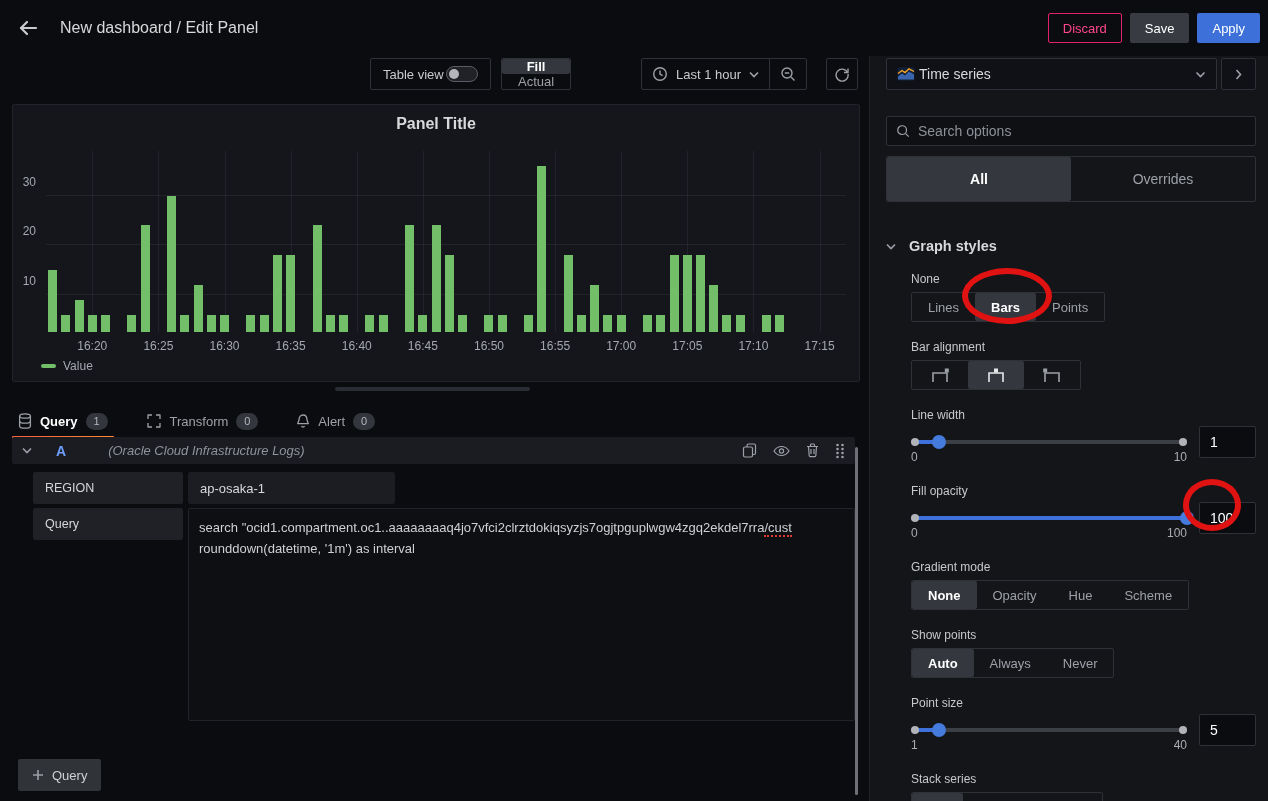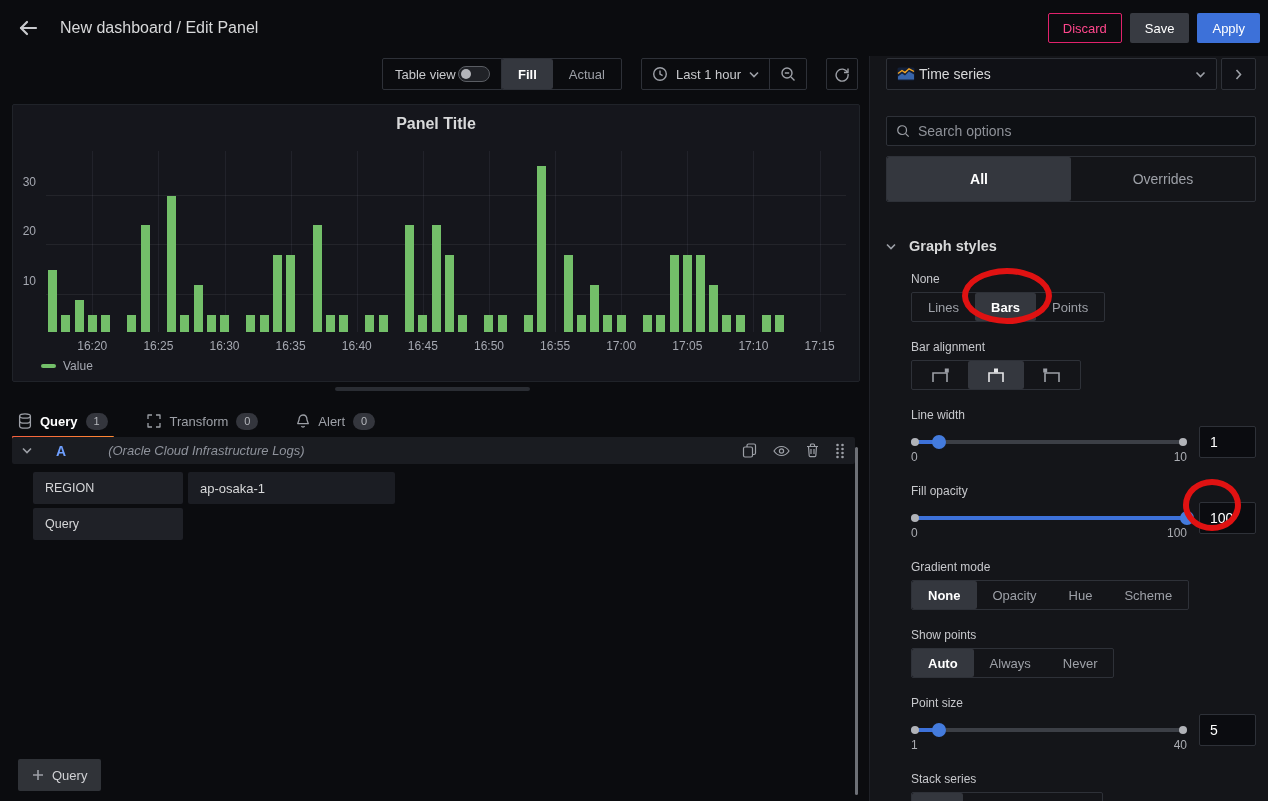--- a/index.html
+++ b/index.html
@@ -19,25 +19,25 @@
   .back{margin-left:16px;cursor:pointer;color:#c9cacd;}
   .hdr-title{margin-left:20px;font-size:16px;color:var(--text);}
   .hdr-actions{position:absolute;right:8px;top:13px;display:flex;gap:8px;}
   .btn{height:30px;padding:0 14px;border-radius:2px;display:flex;align-items:center;font-size:13px;cursor:pointer;border:1px solid transparent;}
   .btn-discard{border-color:var(--pink);color:#ff478c;background:transparent;}
   .btn-save{background:#383b42;color:#fff;}
   .btn-apply{background:var(--blue);color:#fff;}
 
   
   .tool{position:absolute;height:32px;top:58px;display:flex;align-items:center;border:1px solid var(--border);border-radius:2px;background:transparent;color:#c9cacd;}
-  .tv{left:370px;width:121px;padding:0 12px;justify-content:space-between;margin-left:12px;}
+  .tv{left:370px;width:121px;padding:0 12px;justify-content:space-between;}
   .toggle{width:32px;height:16px;border:1px solid #5a5d63;border-radius:9px;position:relative;background:#202227;cursor:pointer;}
   .knob{position:absolute;left:2px;top:2px;width:10px;height:10px;border-radius:50%;background:#b3b5ba;}
   .segwrap{display:flex;align-items:stretch;overflow:hidden;}
-  .fillactual{left:501px;}
+  .fillactual{left:501px;flex-direction:column;}
   .seg{padding:0 16px;display:flex;align-items:center;justify-content:center;color:var(--dim);cursor:pointer;white-space:nowrap;}
   .seg.sel{background:var(--seg-sel);color:#fff;font-weight:bold;border-radius:2px;}
   .timer{left:641px;padding:0;}
   .timer .part{display:flex;align-items:center;gap:8px;padding:0 10px;height:100%;cursor:pointer;}
   .timer .sep{width:1px;height:100%;background:var(--border);}
   .sqbtn{left:826px;width:32px;justify-content:center;cursor:pointer;}
 
   
   .panel{position:absolute;left:12px;top:104px;width:848px;height:278px;background:var(--panel);border:1px solid var(--border-soft);border-radius:2px;}
   .panel-title{position:absolute;top:10px;left:0;right:0;text-align:center;font-weight:bold;font-size:16px;color:var(--text);}
@@ -340,20 +340,24 @@
         </span>
       </span>
     </div>
     <div class="qbody">
       <div class="qrow">
         <div class="qlabel">REGION</div>
         <div class="qvalue">ap-osaka-1</div>
       </div>
       <div class="qrow">
         <div class="qlabel">Query</div>
+        <div class="qtextarea">
+          <div class="qline"><span>search "ocid1.compartment.oc1..aaaaaaaaq4jo7vfci2clrztdokiqsyzjs7ogjtpguplwgw4zgq2ekdel7rra</span><span class="sq">/cust</span></div>
+          <div class="qline">rounddown(datetime, '1m') as interval</div>
+        </div>
       </div>
     </div>
   </div>
 
   <div class="addq">
     <span class="icon">
       <svg width="12" height="12" viewBox="0 0 12 12" fill="none" stroke="currentColor" stroke-width="1.6">
           <path d="M6 1v10M1 6h10"></path>
         </svg>
     </span>

